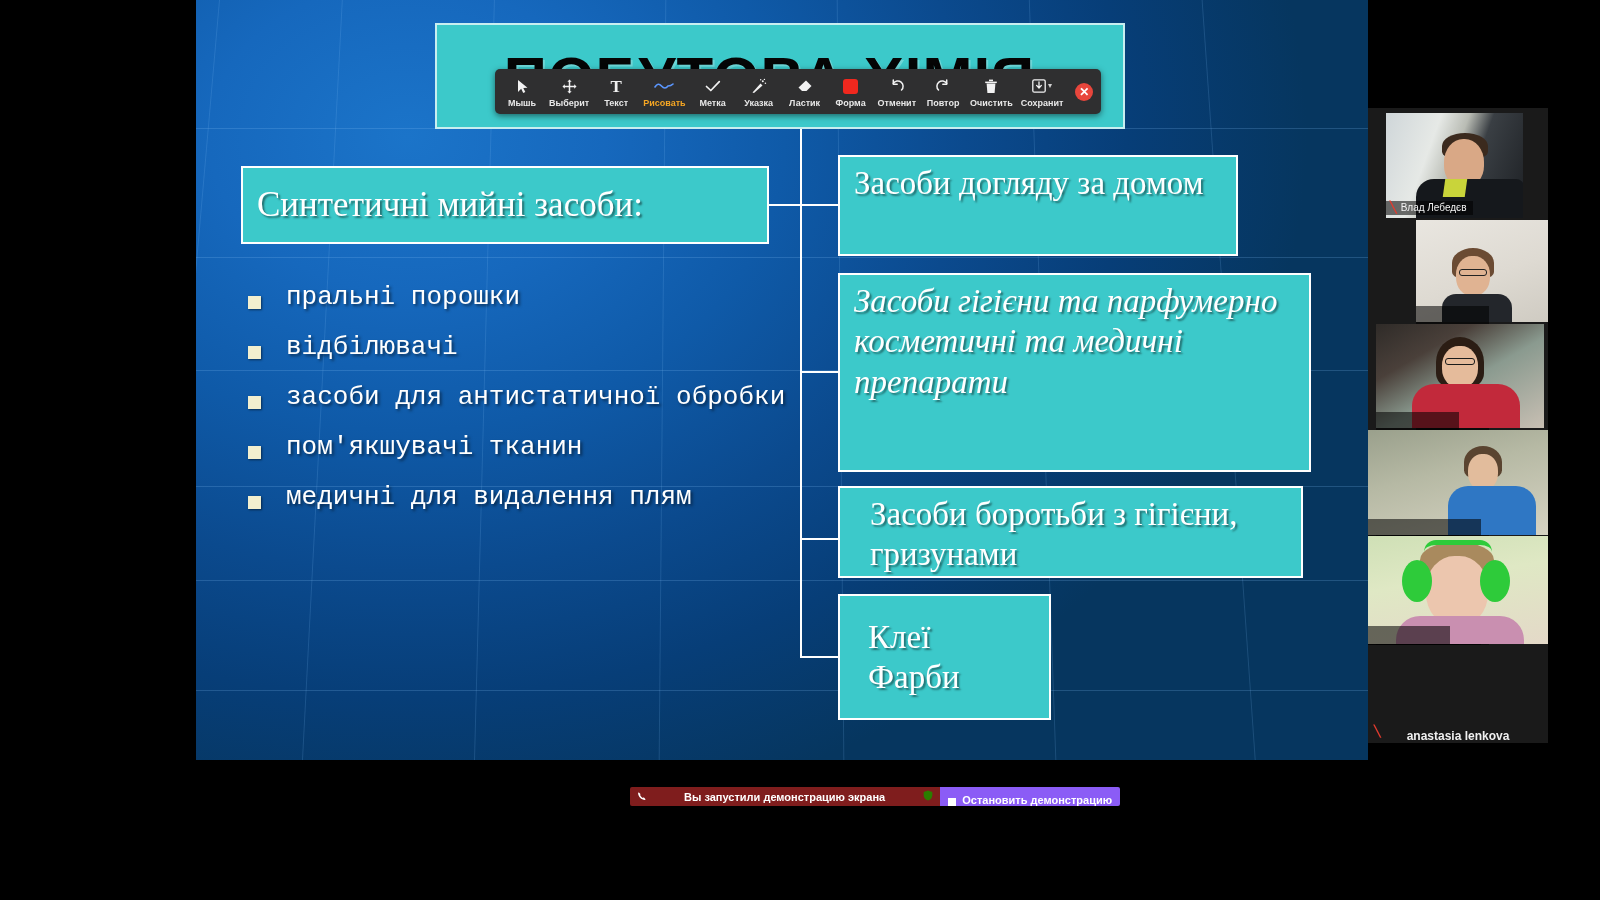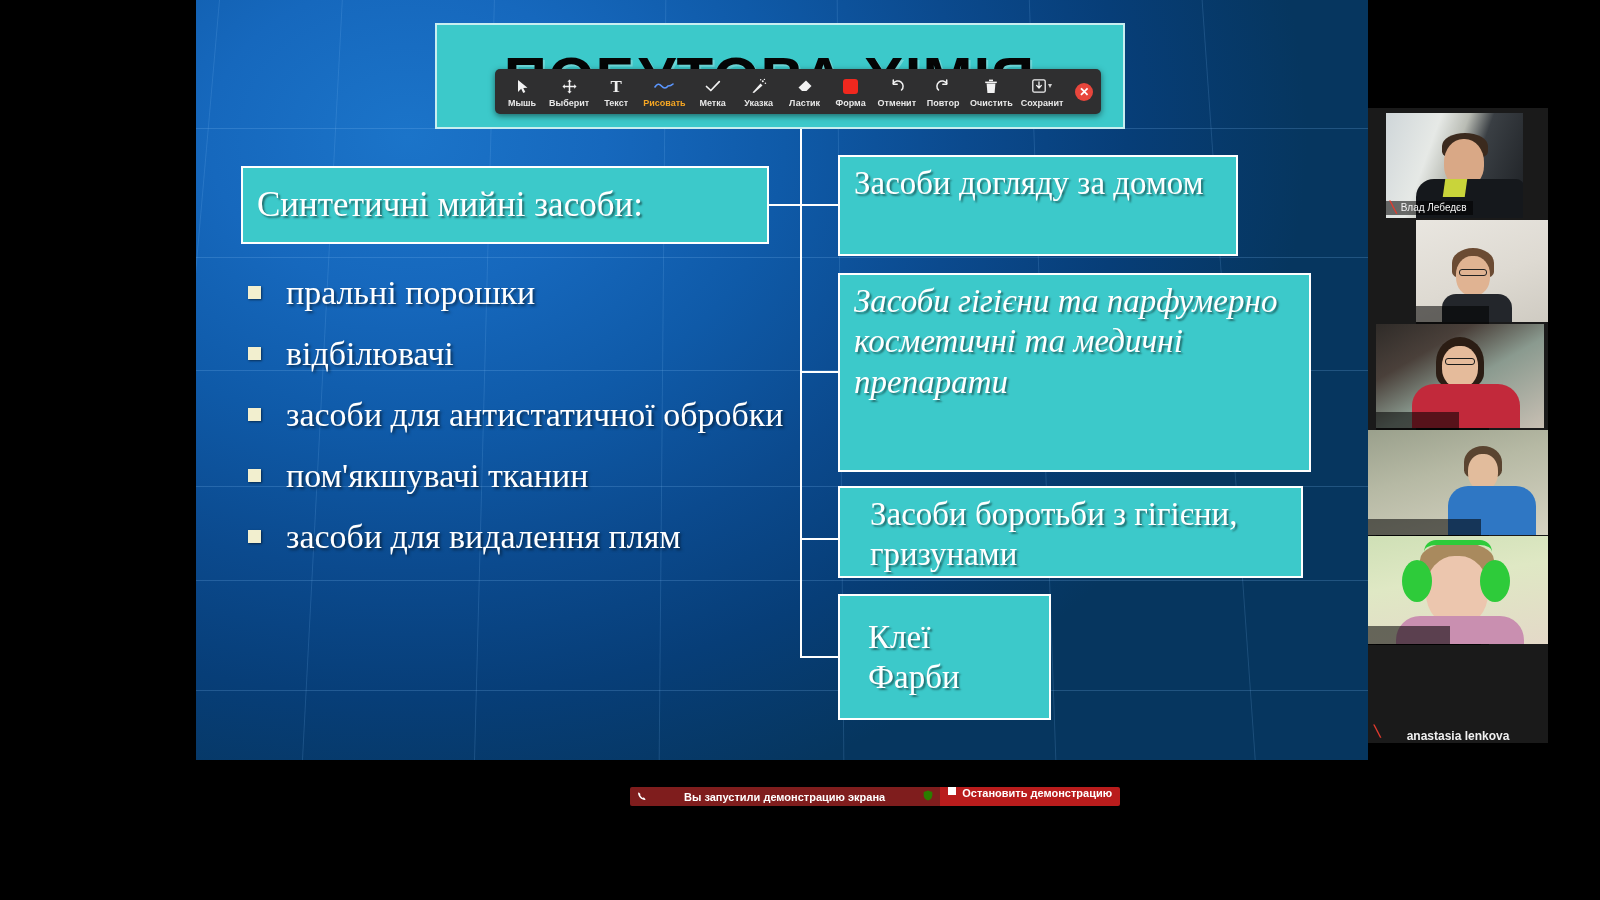--- a/index.html
+++ b/index.html
@@ -66,23 +66,23 @@
     font-size: 35px; color: #ffffff;
   }
   #box-home   { left: 642px; top: 155px; width: 400px; height: 101px; font-size: 33px; }
   #box-hyg    { left: 642px; top: 273px; width: 473px; height: 199px; font-size: 33px; font-style: italic; }
   #box-pest   { left: 642px; top: 486px; width: 465px; height: 92px;  font-size: 33px; padding-left: 30px; }
   #box-glue   { left: 642px; top: 594px; width: 213px; height: 126px; font-size: 33px; padding-left: 28px;
                 display:flex; flex-direction:column; justify-content:center; }
 
   
   #bullets {
-    position: absolute; left: 45px; top: 270px; width: 580px;
-    font-family: Liberation Serif, serif;
-    color: #ffffff; font-size: 34px; line-height: 1.38;
+    position: absolute; left: 45px; top: 280px; width: 580px;
+    font-family: Liberation Mono, monospace;
+    color: #ffffff; font-size: 26px; line-height: 1.38;
     text-shadow: 2px 2px 3px rgba(0,0,0,0.5);
   }
   #bullets .li { display: flex; align-items: flex-start; margin-bottom: 14px; }
   #bullets .bullet {
     flex: none; width: 13px; height: 13px; background: #f2efcf;
     margin: 16px 25px 0 7px;
     box-shadow: 1px 1px 2px rgba(0,0,0,0.5);
   }
   #bullets .txt { flex: 1; }
 
@@ -127,21 +127,21 @@
     display: flex; align-items: stretch; z-index: 50;
     font-family: "Liberation Sans", sans-serif; font-size: 11px; font-weight: 700;
     border-radius: 2px; overflow: hidden;
   }
   #share-green {
     background: #7f1d1d; color: #ffffff; display: flex; align-items: center;
     padding: 0 7px; gap: 10px;
   }
   #share-green .midtxt { flex:1; text-align:center; padding: 0 28px; }
   #share-red {
-    background: #b91c1c; color: #ffffff; display: flex; align-items: flex-start;
+    background: #8b5cf6; color: #ffffff; display: flex; align-items: flex-end;
     padding: 0 8px; gap: 6px; cursor: pointer;
   }
   #share-red .stopsq { width: 8px; height: 8px; background: #ffffff; }
 
   
   #nav-icons {
     position: absolute; left: 6px; top: 855px; display: flex; gap: 17px; align-items: center;
     opacity: 0.55; z-index: 30;
   }
   #nav-icons .ni { color: #b9cfe6; font-size: 17px; line-height: 1; }
@@ -275,21 +275,21 @@
       <div class="li">
         <span class="bullet"></span>
         <span class="txt">засоби для антистатичної обробки</span>
       </div>
       <div class="li">
         <span class="bullet"></span>
         <span class="txt">пом'якшувачі тканин</span>
       </div>
       <div class="li">
         <span class="bullet"></span>
-        <span class="txt">засоби для видалення плям</span>
+        <span class="txt">медичні для видалення плям</span>
       </div>
     </div>
 
     <div id="box-home" class="tealbox">
       <span>Засоби догляду за домом</span>
     </div>
     <div id="box-hyg" class="tealbox">
       <span>Засоби гігієни та парфумерно косметичні  та медичні препарати</span>
     </div>
     <div id="box-pest" class="tealbox">

